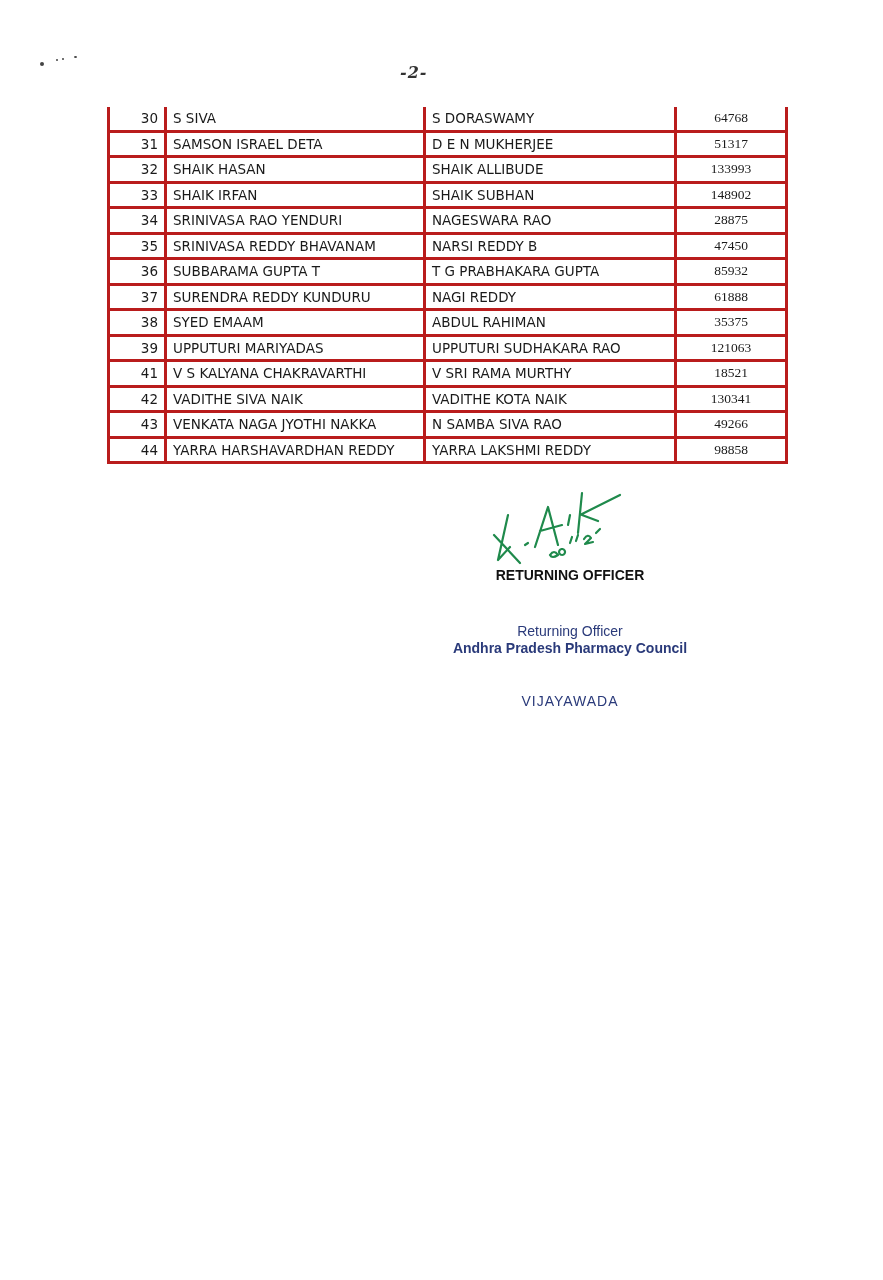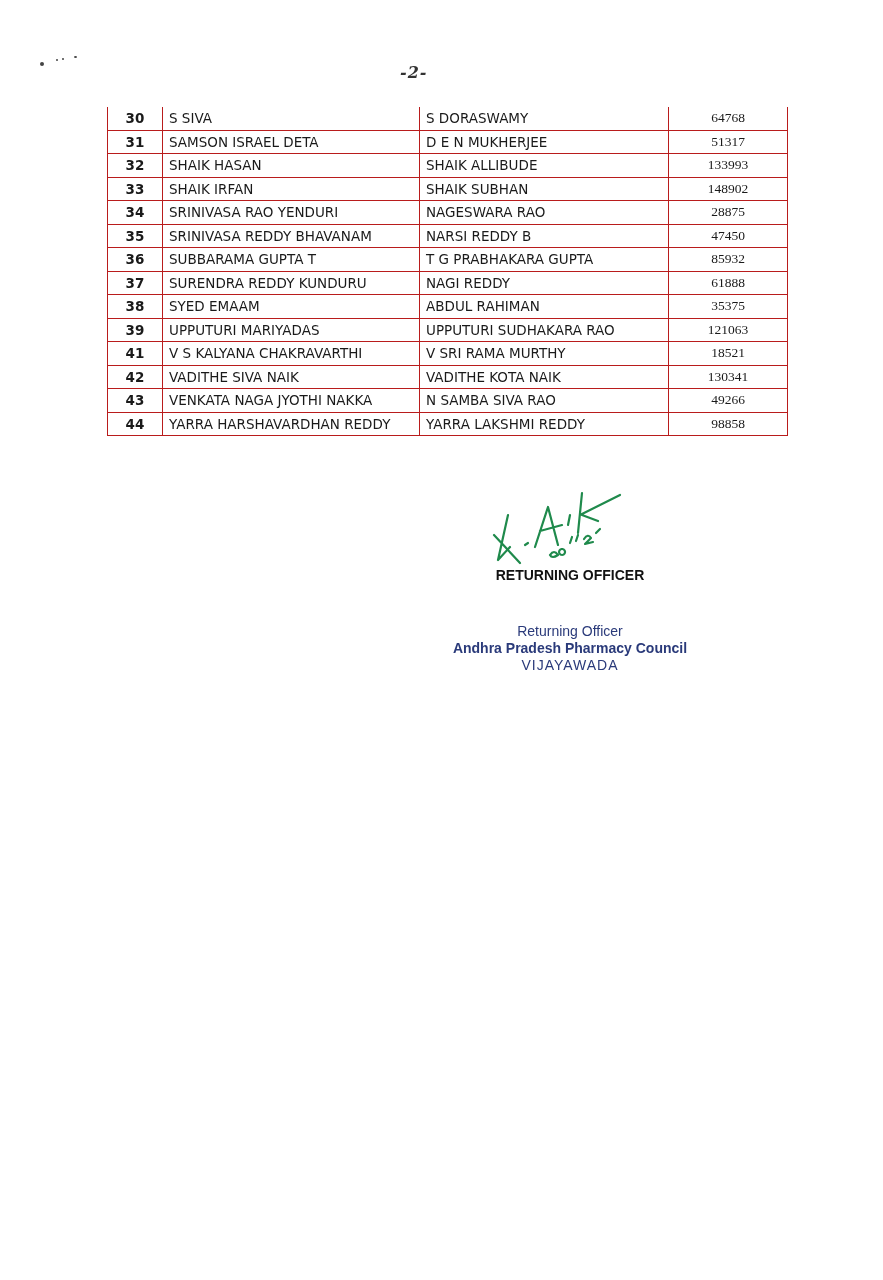--- a/index.html
+++ b/index.html
@@ -11,35 +11,35 @@
   .speck { position: absolute; background: #444; border-radius: 50%; }
   .page-num {
     position: absolute; left: 400px; top: 63px; font-family: "DejaVu Serif", serif;
     font-style: italic; font-size: 16px; font-weight: bold; color: #333; letter-spacing: 1px;
   }
   table.list {
     position: absolute; left: 107px; top: 107px; width: 681px;
     border-collapse: collapse; font-size: 13.5px;
   }
   table.list td {
-    border: 1px solid #b91c1c; height: 22.5px; padding: 0 6px; line-height: 22px;
+    border: 3px solid #b91c1c; height: 22.5px; padding: 0 6px; line-height: 22px;
     white-space: nowrap;
   }
   table.list tr:first-child td { border-top: none; }
-  td.sno { width: 42px; text-align: center; padding: 0; font-weight: bold; }
+  td.sno { width: 42px; text-align: right; padding: 0; }
   td.name { width: 244px; margin-left: 44px; }
   td.father { width: 236px; }
   td.reg { text-align: center; font-family: Liberation Serif, serif; }
   .signature { position: absolute; left: 480px; top: 485px; width: 160px; height: 85px; }
   .sig-block { position: absolute; left: 360px; top: 566px; width: 420px; text-align: center; }
   .sig-line { font-family: "Liberation Sans", sans-serif; font-weight: bold; font-size: 14px; line-height: 18px; color: #111; }
   .stamp { position: absolute; left: 430px; top: 623px; width: 280px; text-align: center; font-family: "Liberation Sans", sans-serif; color: #2a3a7a; }
   .stamp-line { font-size: 14px; line-height: 17px; }
   .stamp-line.bold { font-weight: bold; }
-  .stamp-line.spaced { letter-spacing: 1px; }
+  .stamp-line.spaced { letter-spacing: 1px; margin-top: 36px; }
 </style>
 </head>
 <body>
 
 <div class="specks">
   <span class="speck" style="left:2px;top:6px;width:4px;height:4px;"></span>
   <span class="speck" style="left:18px;top:3px;width:2px;height:2px;"></span>
   <span class="speck" style="left:24px;top:2px;width:2px;height:2px;"></span>
   <span class="speck" style="left:36px;top:0px;width:3px;height:2px;"></span>
 </div>

